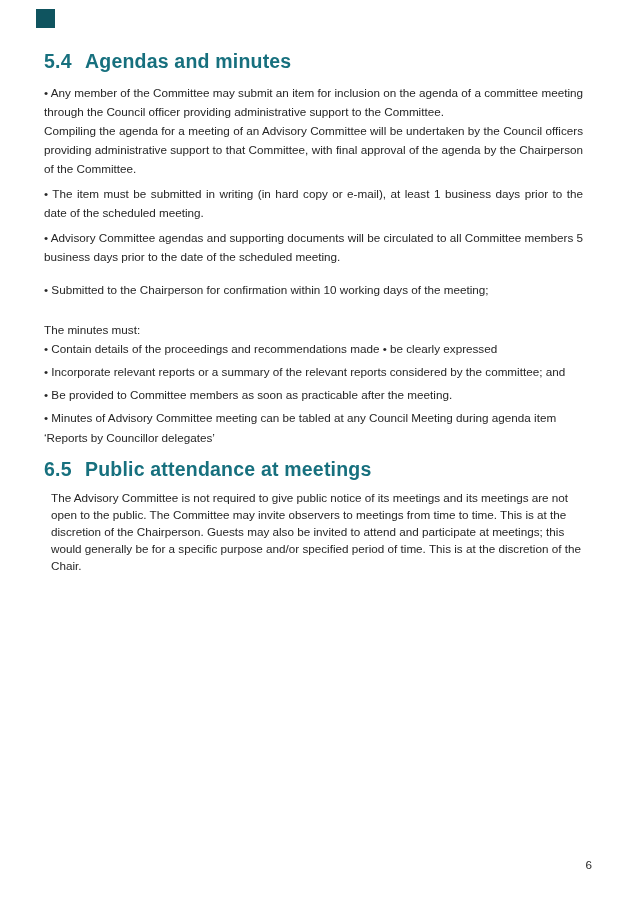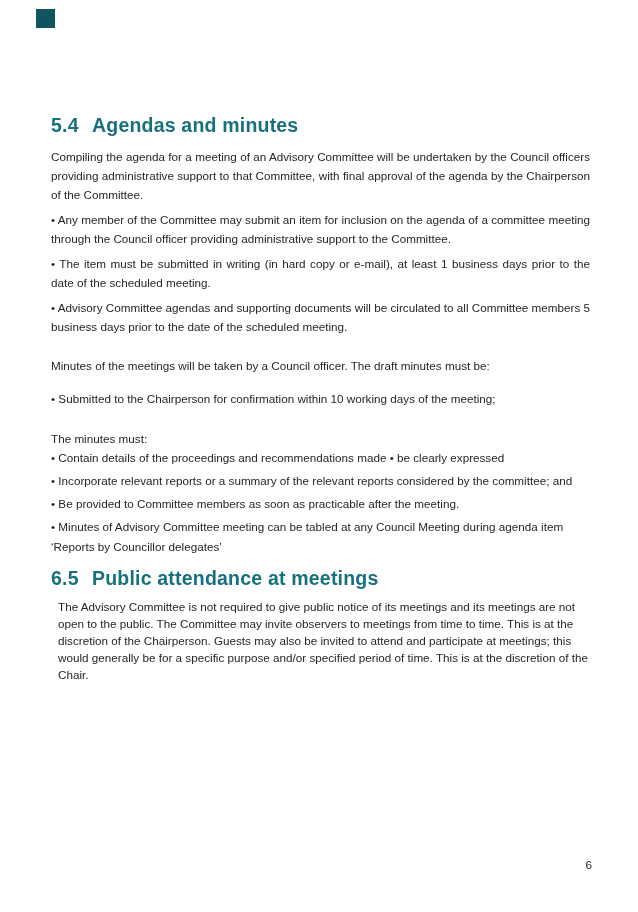--- a/index.html
+++ b/index.html
@@ -19,24 +19,24 @@
   .corner-mark {
     position: absolute;
     left: 36px;
     top: 9px;
     width: 19px;
     height: 19px;
     background: #0F545F;
   }
   .content {
     position: absolute;
-    left: 51px;
+    left: 44px;
     top: 0;
     width: 539px;
-    padding-top: 112px;
+    padding-top: 48px;
   }
   h1.section-heading {
     margin: 0;
     font-size: 19.5px;
     line-height: 27px;
     font-weight: bold;
     color: #17707E;
     letter-spacing: 0.2px;
   }
   h1.h54 { margin-bottom: 8px; }
@@ -81,25 +81,24 @@
 <div class="page">
 
   <div class="corner-mark"></div>
 
   <div class="content">
 
     <h1 class="section-heading h54">
       <span class="num">5.4</span><span class="ttl">Agendas and minutes</span>
     </h1>
 
+    <p class="j">• Any member of the Committee may submit an item for inclusion on the agenda of a committee meeting through the Council officer providing administrative support to the Committee.</p>
     <p class="j first">Compiling the agenda for a meeting of an Advisory Committee will be undertaken by the Council officers providing administrative support to that Committee, with final approval of the agenda by the Chairperson of the Committee.</p>
-    <p class="j">• Any member of the Committee may submit an item for inclusion on the agenda of a committee meeting through the Council officer providing administrative support to the Committee.</p>
     <p class="j">• The item must be submitted in writing (in hard copy or e-mail), at least 1 business days prior to the date of the scheduled meeting.</p>
     <p class="j">• Advisory Committee agendas and supporting documents will be circulated to all Committee members 5 business days prior to the date of the scheduled meeting.</p>
-    <p class="gap-lg">Minutes of the meetings will be taken by a Council officer. The draft minutes must be:</p>
     <p class="tight">• Submitted to the Chairperson for confirmation within 10 working days of the meeting;</p>
     <p class="gap-xl">The minutes must:</p>
     <p class="t0">• Contain details of the proceedings and recommendations made • be clearly expressed</p>
     <p class="j gap-xs lh21">• Incorporate relevant reports or a summary of the relevant reports considered by the committee; and</p>
     <p class="gap-xs">• Be provided to Committee members as soon as practicable after the meeting.</p>
     <p class="gap-sm lh20">• Minutes of Advisory Committee meeting can be tabled at any Council Meeting during agenda item ‘Reports by Councillor delegates’</p>
 
     <h1 class="section-heading h55">
       <span class="num">6.5</span><span class="ttl">Public attendance at meetings</span>
     </h1>

